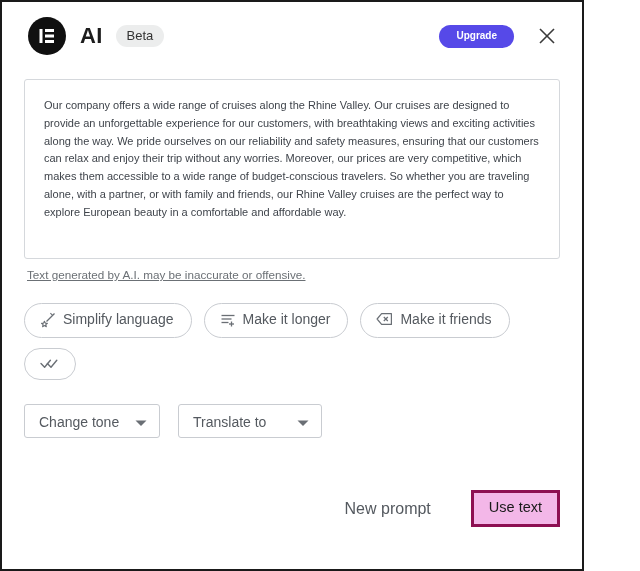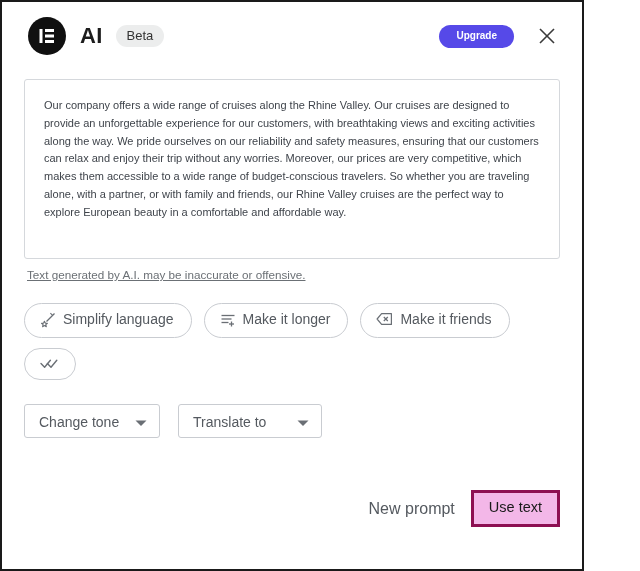--- a/index.html
+++ b/index.html
@@ -165,21 +165,21 @@
   .new-prompt {
     font-size: 16px;
     color: #54595f;
     cursor: pointer;
     background: none;
     border: none;
     padding: 0;
     font-family: inherit;
   }
   .use-text-btn {
-    margin-left: 16px;
+    margin-left: 40px;
     box-sizing: border-box;
     background: #f3b7e8;
     color: #1a1a1a;
     border: 3px solid #8d0f52;
     font-size: 14.5px;
     font-family: inherit;
     padding: 7px 15px 8px;
     line-height: 1.1;
     cursor: pointer;
   }

